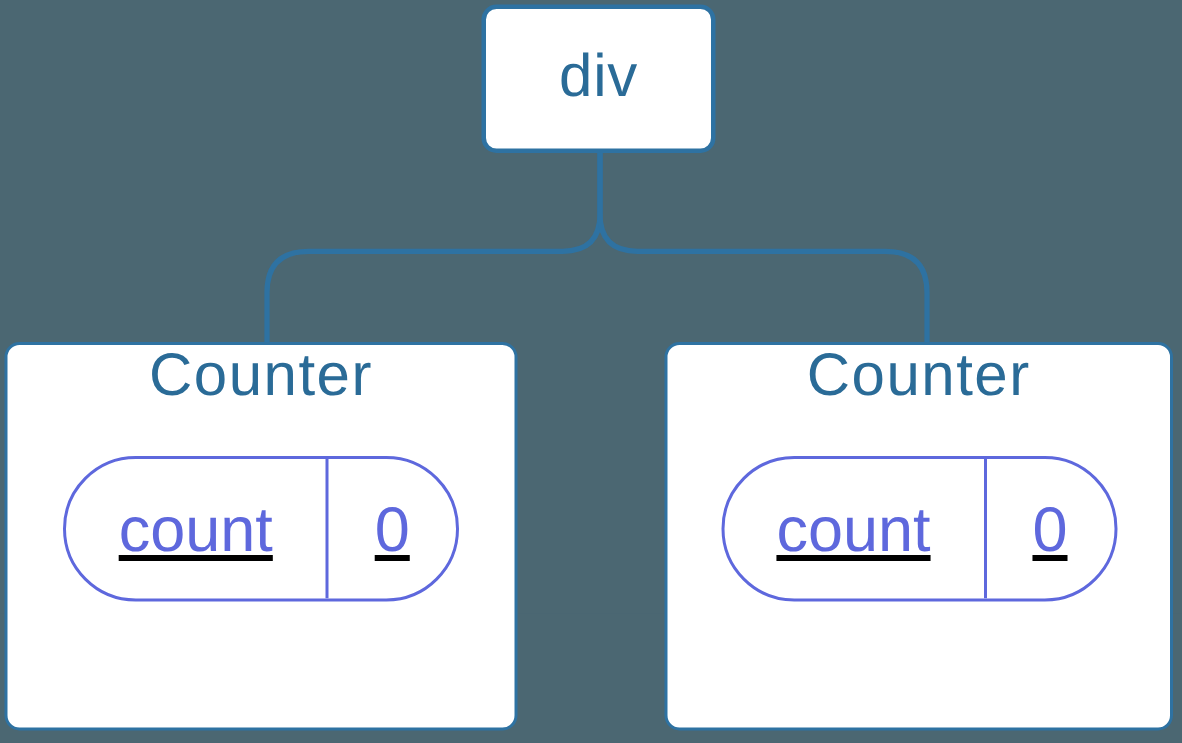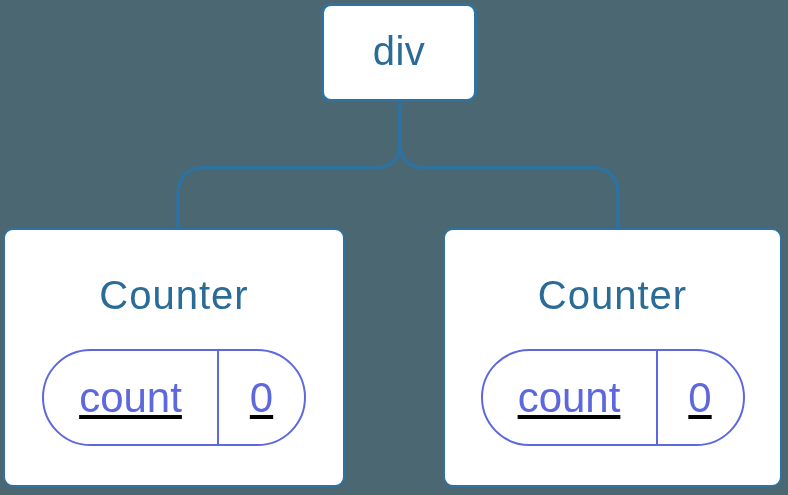--- a/index.html
+++ b/index.html
@@ -61,21 +61,20 @@
     background: var(--node-fill);
     border: 2.5px solid var(--node-border);
     border-radius: 10px;
     display: flex;
     flex-direction: column;
     align-items: center;
   }
   .card-left  { left: 3px;   width: 342px; }
   .card-right { left: 443px; width: 339px; }
   .card-title {
-    margin-top: 45px;
     font-size: 40px;
     font-weight: 500;
     letter-spacing: 1px;
     line-height: 1;
     color: var(--node-text);
   }
   .state-pill {
     margin-top: 34px;
     width: 264px; height: 97px;
     border: 2px solid var(--state-accent);

